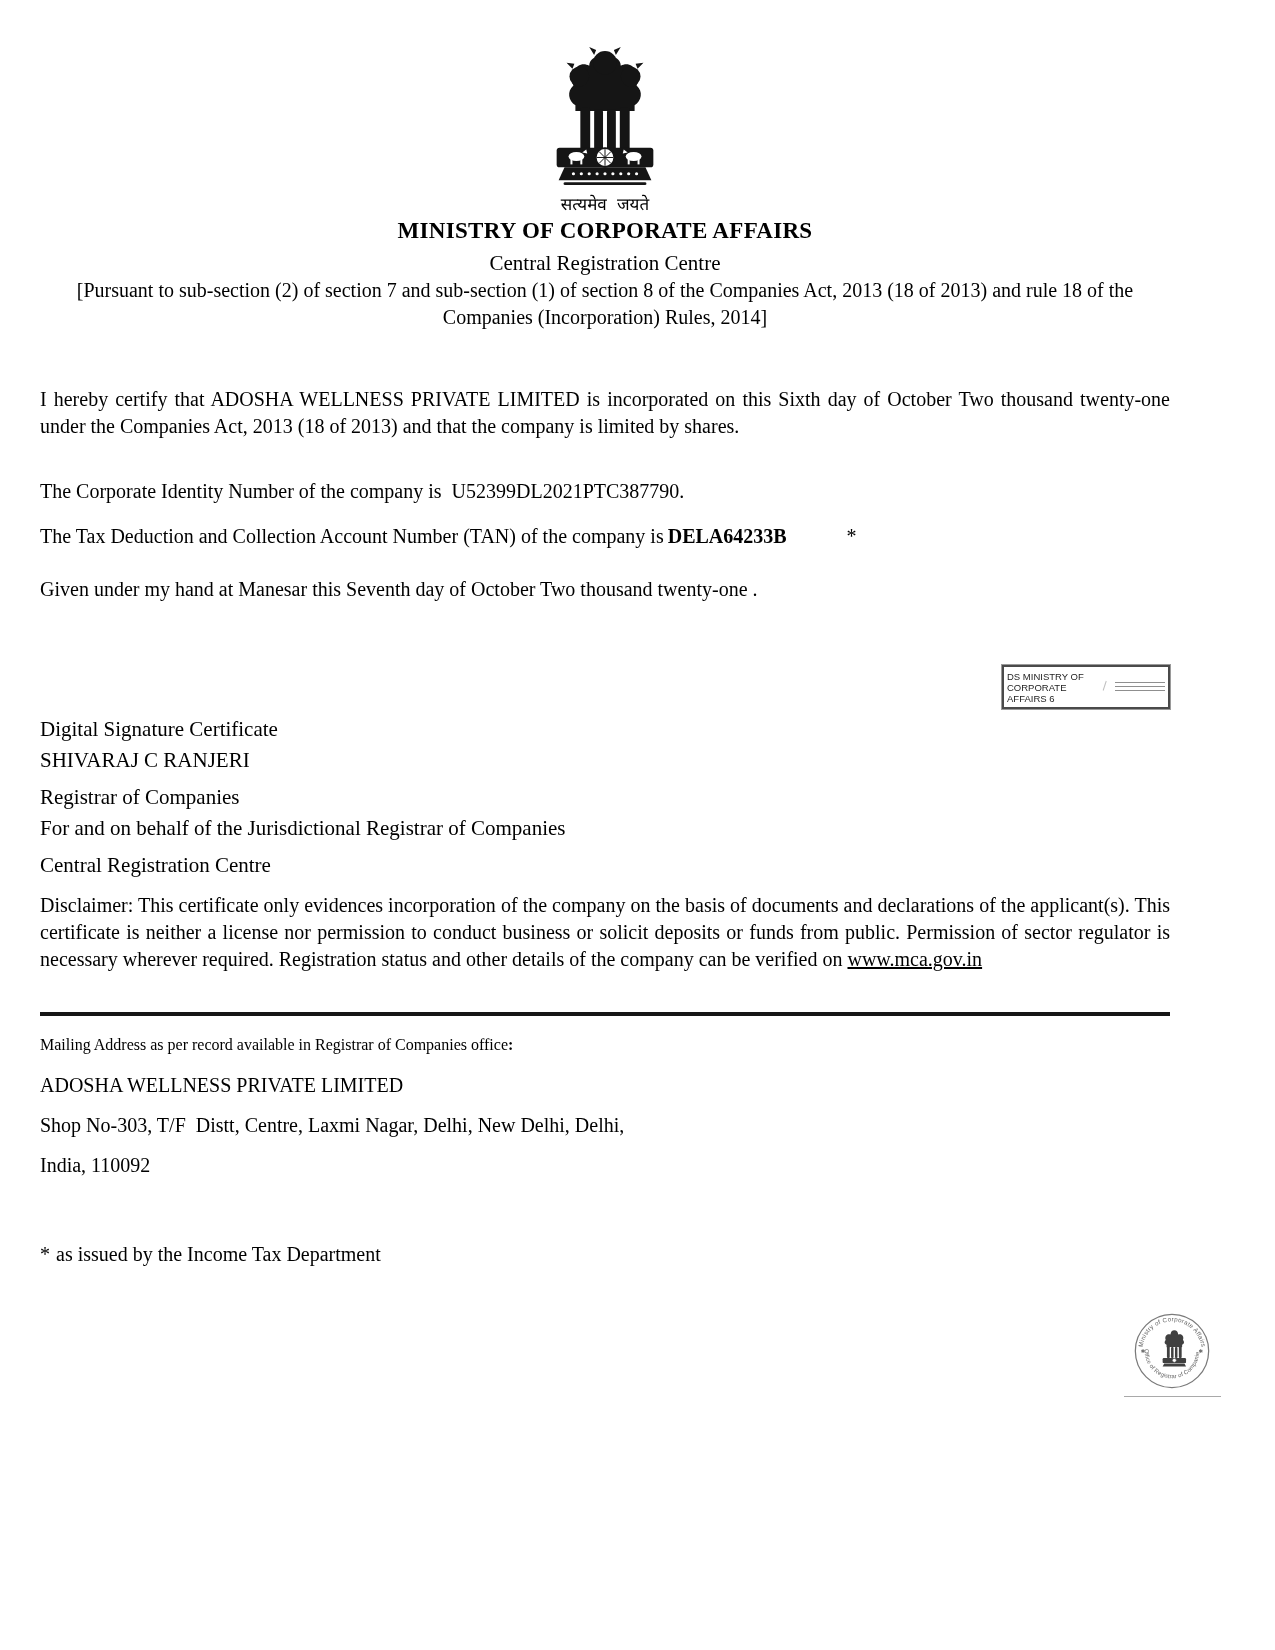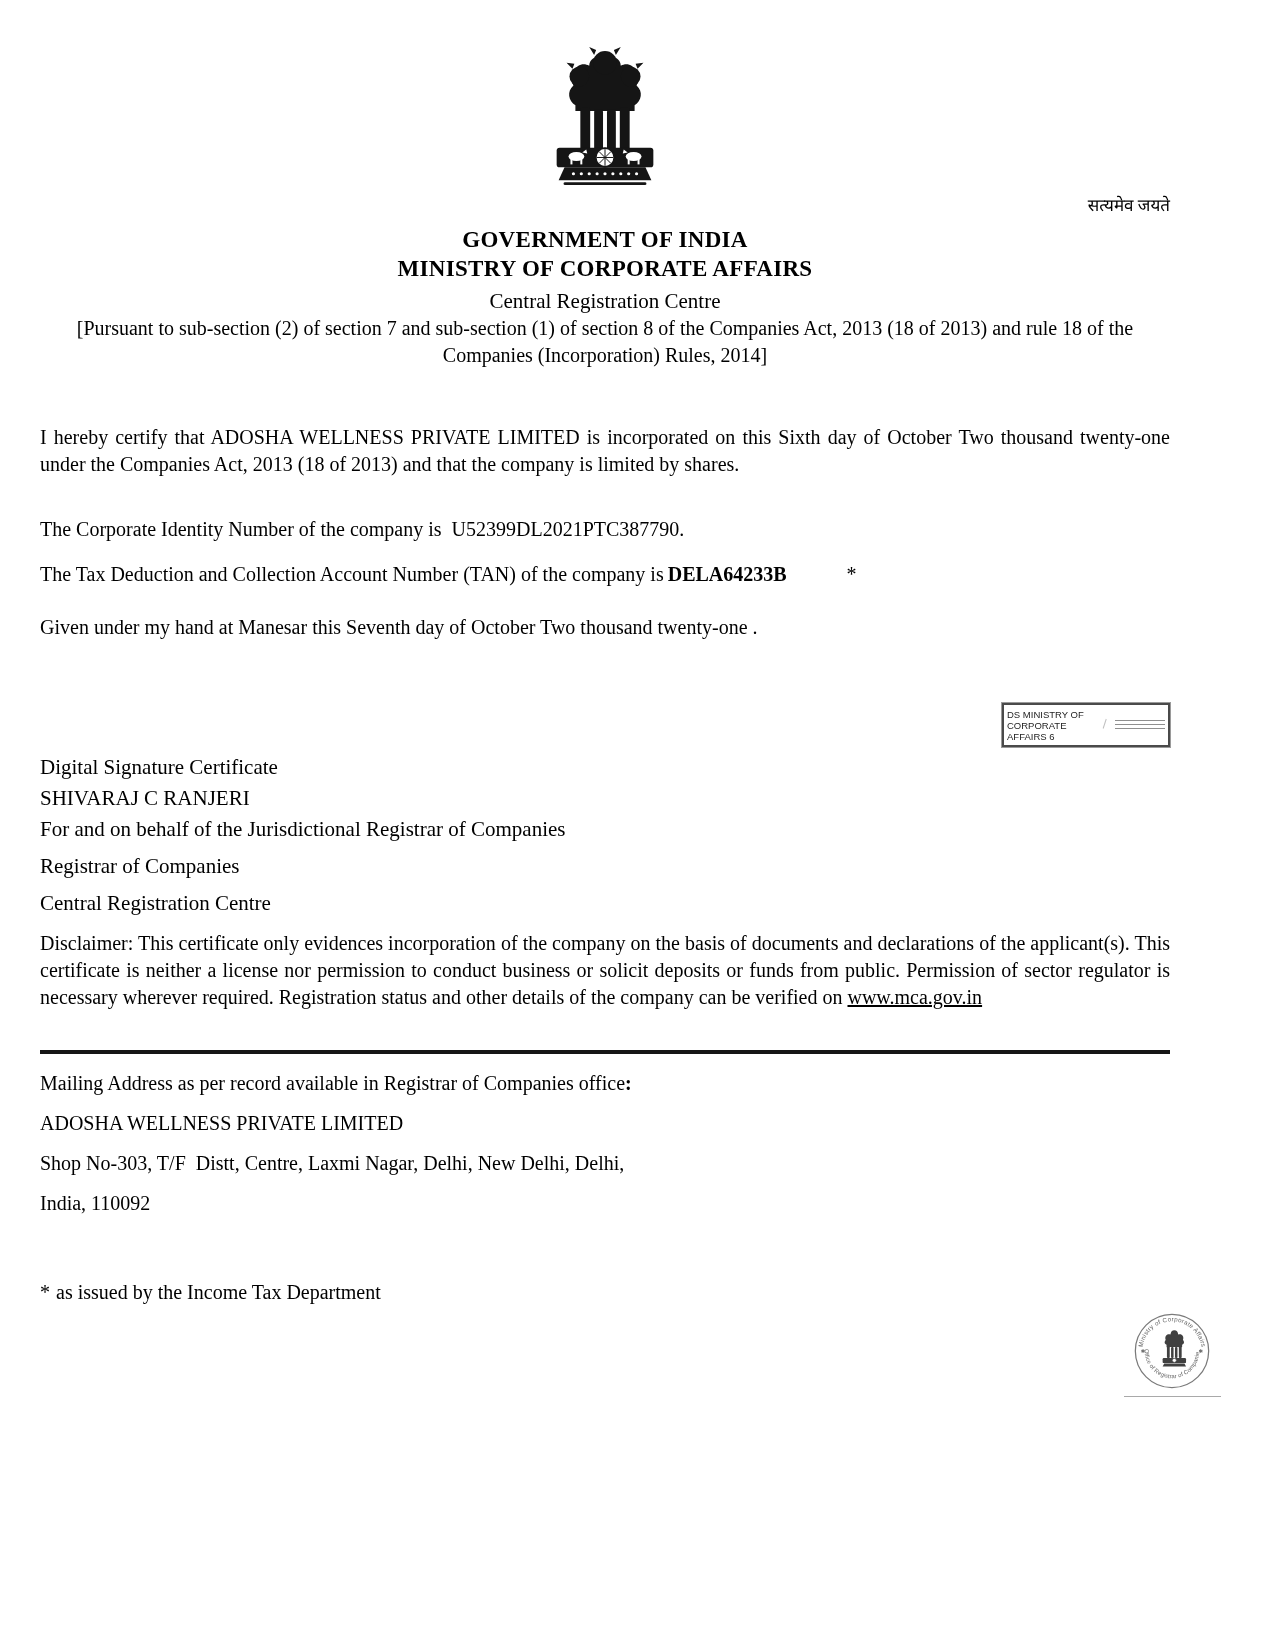--- a/index.html
+++ b/index.html
@@ -6,21 +6,21 @@
   .page{
     width:1275px;height:1650px;position:relative;background:#ffffff;
     font-family:"Liberation Serif", serif;color:#000;overflow:hidden;
     margin:0 auto;
   }
   .content{padding:0 105px 0 40px;} 
 
   
   .header{padding-top:46px;text-align:center;}
   .emblem-wrap{line-height:0;}
-  .motto{font-size:17px;line-height:20px;margin-top:2px;font-family:Liberation Serif, serif;text-align:right;}
+  .motto{font-size:17px;line-height:20px;margin-top:2px;font-family:Liberation Mono, monospace;}
   .gov-line{font-size:23px;font-weight:bold;line-height:29px;margin-top:9px;letter-spacing:.3px;}
   .ministry-line{font-size:23px;font-weight:bold;line-height:29px;letter-spacing:.3px;}
   .centre-line{font-size:21px;line-height:27px;margin-top:5px;}
   .doc-title{font-size:38px;font-weight:bold;line-height:48px;margin-top:12px;letter-spacing:.2px;}
   .pursuant{font-size:20px;line-height:27px;text-align:center;}
 
   
   .para{font-size:20px;line-height:27px;}
   .certify{margin-top:55px;text-align:justify;}
   .line-cin{margin-top:38px;}
@@ -55,21 +55,21 @@
   .sig-block{margin-top:8px;text-align:left;}
   .sig-line{font-size:21px;line-height:25px;margin-bottom:6px;}
   .sig-line.spaced{margin-top:12px;}
 
   
   .disclaimer{margin-top:14px;text-align:justify;}
   .mca-link{text-decoration:underline;color:#000;cursor:pointer;}
 
   
   .rule{height:4px;background:#161616;margin-top:39px;}
-  .mail-heading{font-size:20px;line-height:24px;margin-top:17px;}
+  .mail-heading{font-size:16px;line-height:24px;margin-top:17px;}
   .mail-heading .colon{font-weight:bold;}
   .mail-line{font-size:20px;line-height:24px;margin-top:16px;white-space:pre-wrap;}
 
   
   .seal{position:absolute;left:1133px;top:1312px;line-height:0;}
   .seal-sign-line{position:absolute;left:1124px;top:1396px;width:97px;height:1px;background:#a9a9a9;}
 
   
   .footnote{font-size:20px;line-height:26px;margin-top:64px;}
   .footnote .star{margin-right:6px;}
@@ -129,21 +129,20 @@
               <circle cx="58" cy="129.5" r="1.6"></circle>
             <circle cx="66" cy="129.5" r="1.6"></circle>
               <circle cx="74" cy="129.5" r="1.6"></circle>
             <circle cx="82" cy="129.5" r="1.6"></circle>
               <circle cx="90" cy="129.5" r="1.6"></circle>
             <circle cx="98" cy="129.5" r="1.6"></circle>
           </g>
         </svg>
       </div>
       <div class="motto">सत्यमेव जयते</div>
-      <div class="gov-line">GOVERNMENT OF INDIA</div>
       <div class="ministry-line">MINISTRY OF CORPORATE AFFAIRS</div>
       <div class="centre-line">Central Registration Centre</div>
       <div class="pursuant">[Pursuant to sub-section (2) of section 7 and sub-section (1) of section 8 of the Companies Act, 2013 (18 of 2013) and rule 18 of the Companies (Incorporation) Rules, 2014]</div>
     </div>
 
     <div class="para certify">I hereby certify that ADOSHA WELLNESS PRIVATE LIMITED is incorporated on this Sixth day of October Two thousand twenty-one under the Companies Act, 2013 (18 of 2013) and that the company is limited by shares.</div>
 
     <div class="para line-cin">
       <span>The Corporate Identity Number of the company is</span><span class="value-gap">U52399DL2021PTC387790.</span>
     </div>
@@ -159,22 +158,22 @@
       <div class="stamp-box">
         <div class="stamp-label">DS MINISTRY OF CORPORATE AFFAIRS 6</div>
         <div class="stamp-squiggle"></div>
         <div class="stamp-fineprint"></div>
       </div>
     </div>
 
     <div class="sig-block">
       <div class="sig-line">Digital Signature Certificate</div>
       <div class="sig-line">SHIVARAJ C RANJERI</div>
+      <div class="sig-line spaced">Registrar of Companies</div>
       <div class="sig-line">For and on behalf of the Jurisdictional Registrar of Companies</div>
-      <div class="sig-line spaced">Registrar of Companies</div>
       <div class="sig-line spaced">Central Registration Centre</div>
     </div>
 
     <div class="para disclaimer">
       <span>Disclaimer: This certificate only evidences incorporation of the company on the basis of documents and declarations of the applicant(s). This certificate is neither a license nor permission to conduct business or solicit deposits or funds from public. Permission of sector regulator is necessary wherever required. Registration status and other details of the company can be verified on </span><span class="mca-link">www.mca.gov.in</span>
     </div>
 
     <div class="rule"></div>
 
     <div class="mail-heading">

